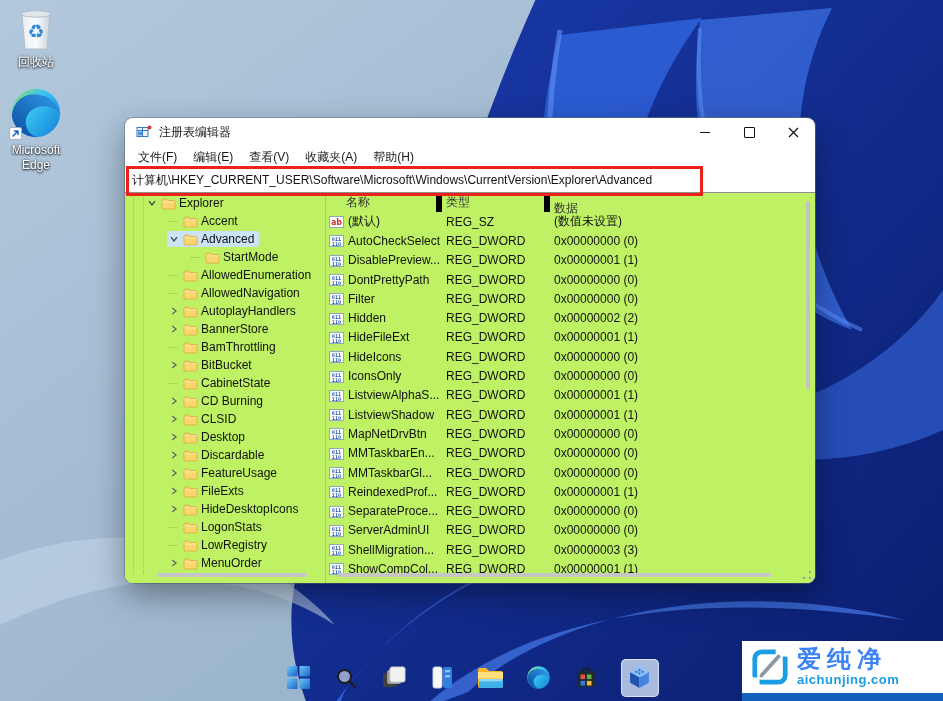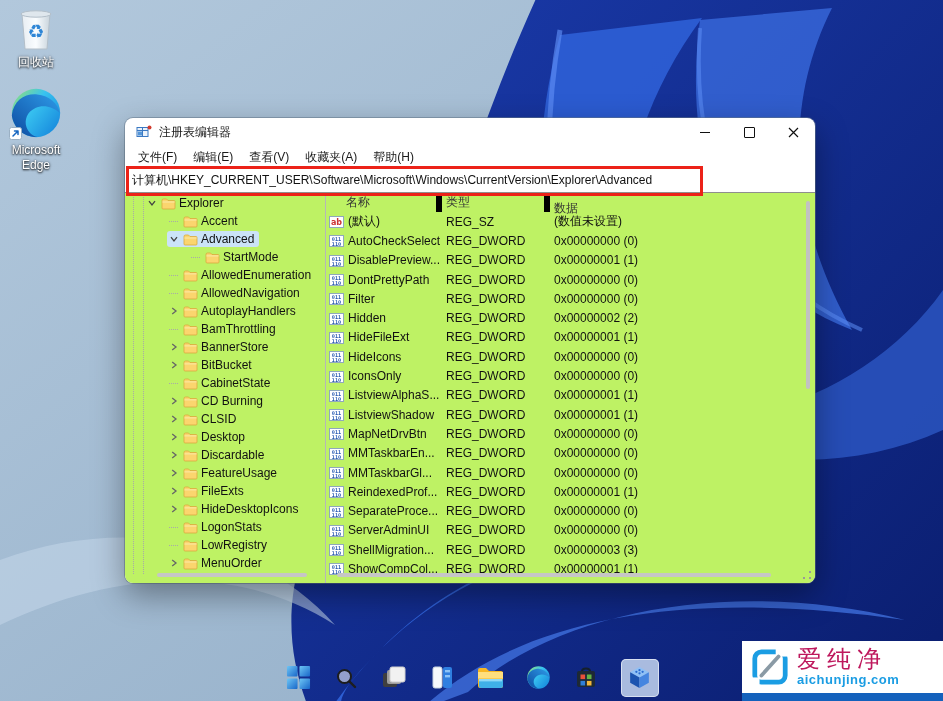--- a/index.html
+++ b/index.html
@@ -71,21 +71,21 @@
   
   .taskbar{position:absolute;left:0;right:0;bottom:0;height:47px;display:flex;
     align-items:center;justify-content:center;gap:21px;z-index:3;}
   .tb-item{width:27px;height:27px;display:flex;align-items:center;justify-content:center;border-radius:5px;cursor:pointer;}
   .tb-item.active{width:38px;height:38px;background:rgba(196,214,240,.85);
     box-shadow:inset 0 0 0 1px rgba(255,255,255,.55);}
   
   .watermark{position:absolute;right:0;bottom:8px;width:201px;height:52px;background:#fff;
     display:flex;align-items:center;gap:8px;padding-left:9px;box-sizing:border-box;z-index:6;}
   .wm-text{display:flex;flex-direction:column;gap:1px;}
-  .wm-brand{font-size:24px;font-weight:normal;color:#be185d;letter-spacing:6px;line-height:1;}
+  .wm-brand{font-size:24px;font-weight:bold;color:#3b82f6;letter-spacing:6px;line-height:1;}
   .wm-domain{font-size:13px;font-weight:bold;color:#1b9de3;letter-spacing:.5px;}
   .wm-strip{position:absolute;right:0;bottom:0;width:201px;height:8px;background:#1461bc;z-index:6;}
 </style>
 </head>
 <body>
 
 <svg id="wallpaper" width="943" height="701" viewBox="0 0 943 701">
   <defs>
     <linearGradient id="gBase" x1="0" y1="0" x2="1" y2="1">
       <stop offset="0" stop-color="#b2c8dc"></stop>
@@ -293,45 +293,45 @@
                 <path d="M1 3.5 Q1 2 2.5 2 L5.5 2 L7 3.5 L13 3.5 Q14 3.5 14 4.5 L14 11 Q14 12 13 12 L2 12 Q1 12 1 11 Z" fill="#fbd56e" stroke="#d9a93c" stroke-width="0.8"></path>
                 <path d="M1.4 4.4 L13.6 4.4 L13.6 5.4 L1.4 5.4 Z" fill="#fce9a8"></path>
               </svg>
             </span>
             <span>AutoplayHandlers</span>
           </span>
         </div>
         <div class="tree-row" style="padding-left: 40px;">
           <span class="row-inner">
             <span class="chev">
+              <svg width="10" height="10" viewBox="0 0 10 10">
+                <path d="M3.2 2 L7 5 L3.2 8" stroke="#666" fill="none" stroke-width="1.3"></path>
+              </svg>
+            </span>
+            <span>
+              <svg width="15" height="13" viewBox="0 0 15 13">
+                <path d="M1 3.5 Q1 2 2.5 2 L5.5 2 L7 3.5 L13 3.5 Q14 3.5 14 4.5 L14 11 Q14 12 13 12 L2 12 Q1 12 1 11 Z" fill="#fbd56e" stroke="#d9a93c" stroke-width="0.8"></path>
+                <path d="M1.4 4.4 L13.6 4.4 L13.6 5.4 L1.4 5.4 Z" fill="#fce9a8"></path>
+              </svg>
+            </span>
+            <span>BannerStore</span>
+          </span>
+        </div>
+        <div class="tree-row" style="padding-left: 40px;">
+          <span class="row-inner">
+            <span class="chev">
               <span class="stub"></span>
             </span>
             <span>
               <svg width="15" height="13" viewBox="0 0 15 13">
                 <path d="M1 3.5 Q1 2 2.5 2 L5.5 2 L7 3.5 L13 3.5 Q14 3.5 14 4.5 L14 11 Q14 12 13 12 L2 12 Q1 12 1 11 Z" fill="#fbd56e" stroke="#d9a93c" stroke-width="0.8"></path>
                 <path d="M1.4 4.4 L13.6 4.4 L13.6 5.4 L1.4 5.4 Z" fill="#fce9a8"></path>
               </svg>
             </span>
             <span>BamThrottling</span>
-          </span>
-        </div>
-        <div class="tree-row" style="padding-left: 40px;">
-          <span class="row-inner">
-            <span class="chev">
-              <svg width="10" height="10" viewBox="0 0 10 10">
-                <path d="M3.2 2 L7 5 L3.2 8" stroke="#666" fill="none" stroke-width="1.3"></path>
-              </svg>
-            </span>
-            <span>
-              <svg width="15" height="13" viewBox="0 0 15 13">
-                <path d="M1 3.5 Q1 2 2.5 2 L5.5 2 L7 3.5 L13 3.5 Q14 3.5 14 4.5 L14 11 Q14 12 13 12 L2 12 Q1 12 1 11 Z" fill="#fbd56e" stroke="#d9a93c" stroke-width="0.8"></path>
-                <path d="M1.4 4.4 L13.6 4.4 L13.6 5.4 L1.4 5.4 Z" fill="#fce9a8"></path>
-              </svg>
-            </span>
-            <span>BannerStore</span>
           </span>
         </div>
         <div class="tree-row" style="padding-left: 40px;">
           <span class="row-inner">
             <span class="chev">
               <svg width="10" height="10" viewBox="0 0 10 10">
                 <path d="M3.2 2 L7 5 L3.2 8" stroke="#666" fill="none" stroke-width="1.3"></path>
               </svg>
             </span>
             <span>

